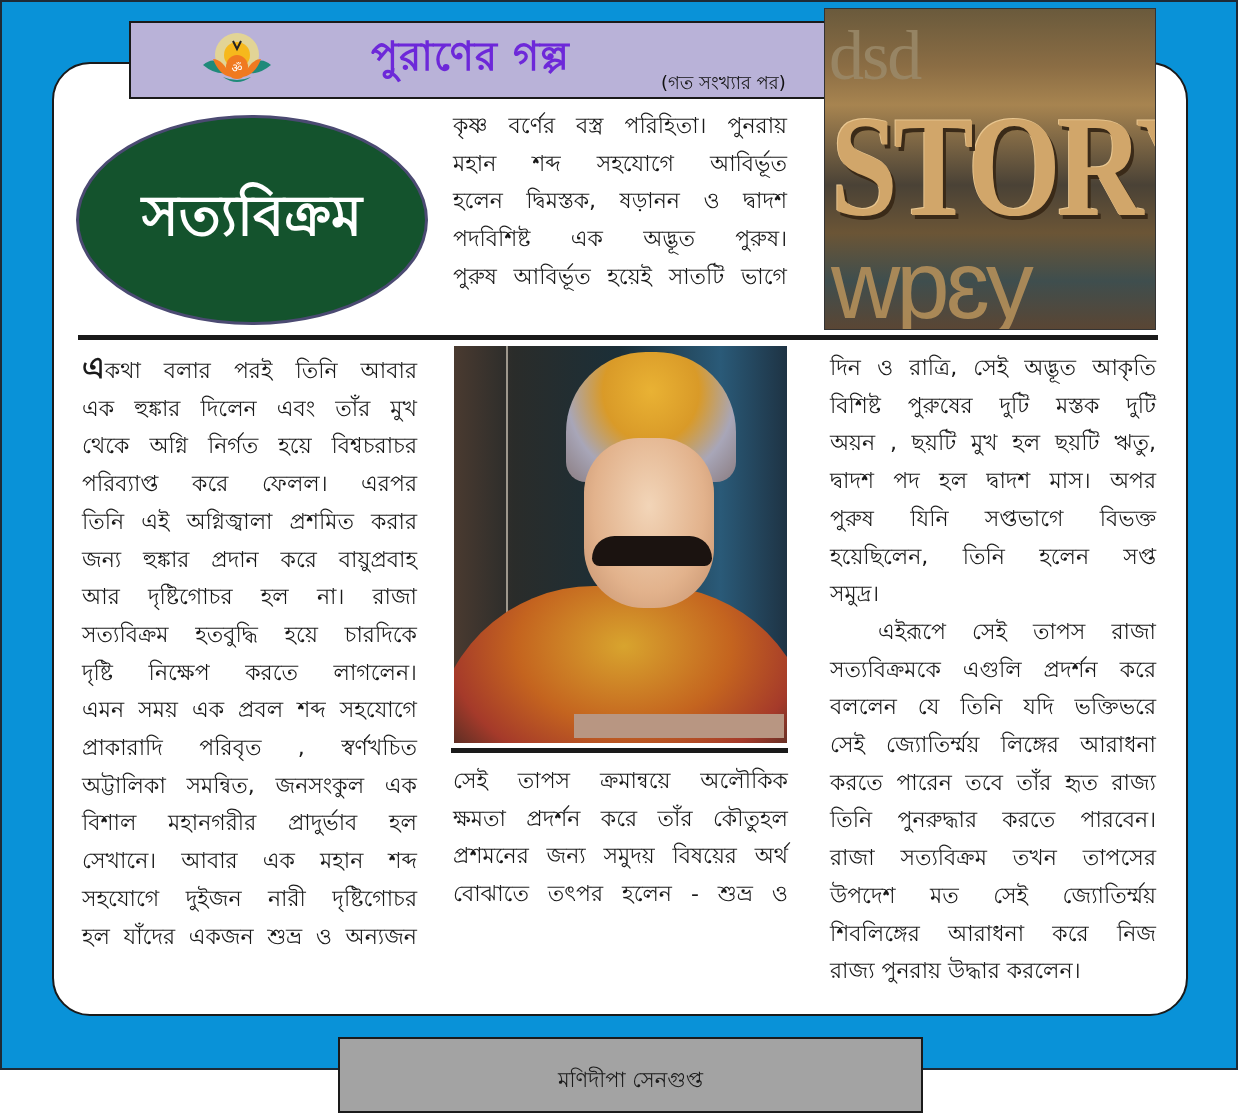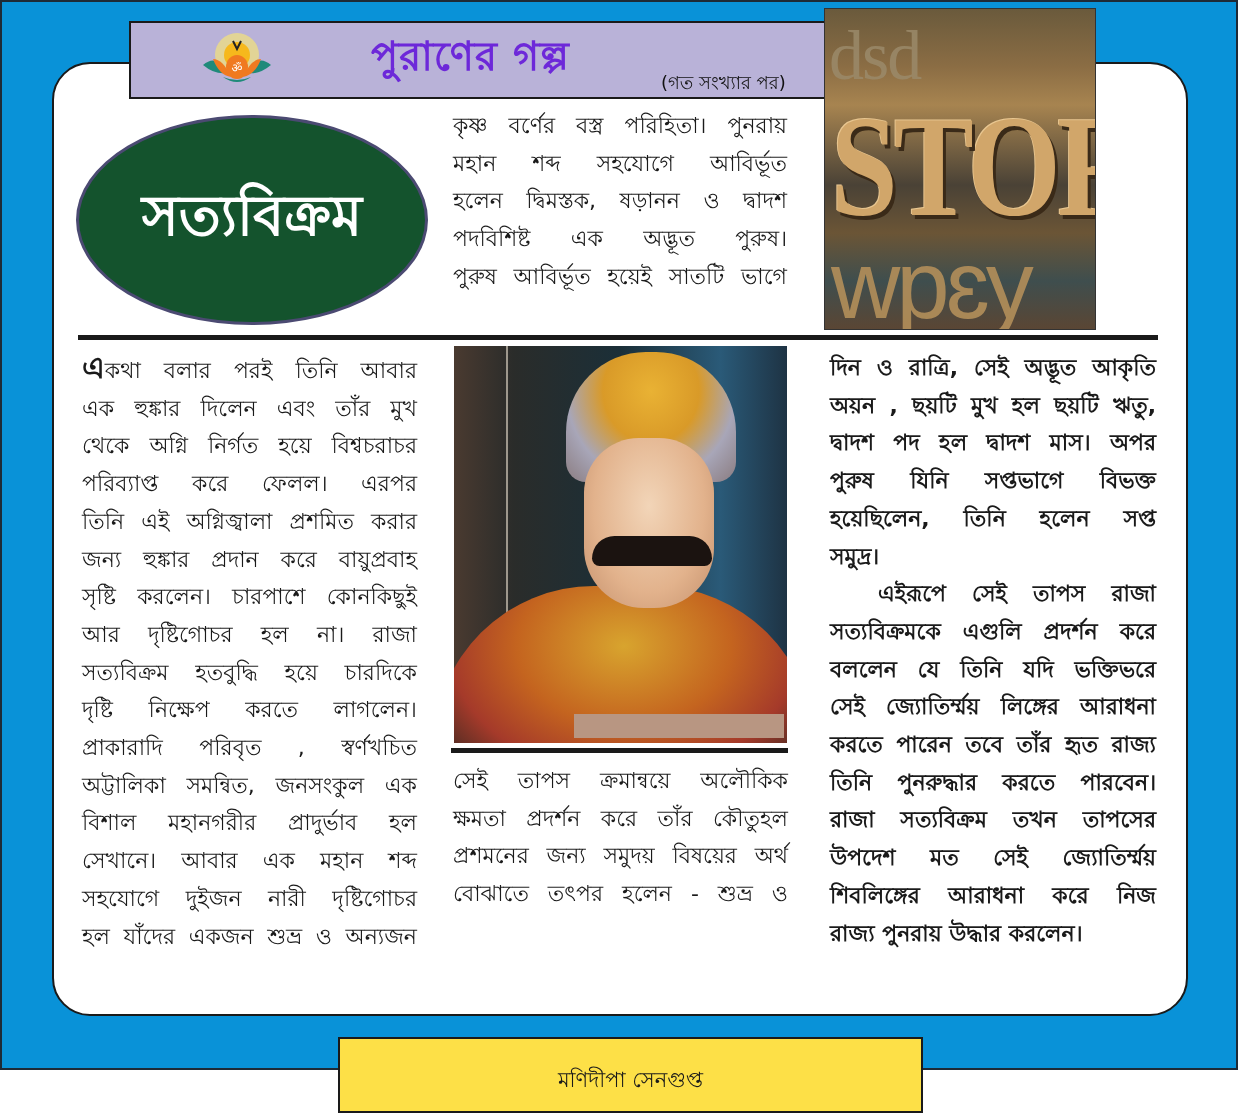--- a/index.html
+++ b/index.html
@@ -14,21 +14,21 @@
                  box-sizing: border-box; }
 
   .header-band { position: absolute; left: 129px; top: 21px; width: 700px; height: 78px;
                  background: #b9b2d8; border: 2px solid #1a1a1a; box-sizing: border-box; }
   .logo { position: absolute; left: 68px; top: 6px; width: 76px; height: 60px; }
   .header-title { position: absolute; left: 240px; top: 2px; font-size: 40px; font-weight: bold;
                   color: #6d28d9; letter-spacing: 1px; white-space: nowrap; }
   .header-subtitle { position: absolute; left: 530px; top: 46px; font-size: 18px; color: #111;
                      white-space: nowrap; }
 
-  .story-image { position: absolute; left: 824px; top: 8px; width: 272px; height: 322px;
+  .story-image { position: absolute; left: 824px; top: 8px; width: 332px; height: 322px;
                  overflow: hidden; border: 1px solid #333; box-sizing: border-box;
                  background: linear-gradient(180deg, #6a5a3c 0%, #8b6d44 18%, #a78450 30%, #4a4236 55%, #6b5536 70%, #3f4e4e 85%, #5a4634 100%); }
   .story-word { position: absolute; left: 6px; top: 92px; font-family: "Liberation Serif", serif;
                 font-weight: bold; font-size: 120px; line-height: 110px; color: #d1a66a;
                 letter-spacing: -4px; text-shadow: 3px 3px 0 #3a2a18, -1px -1px 0 #e8c690; transform: scaleY(1.2); transform-origin: top left; }
   .story-top { position: absolute; left: 4px; top: 12px; font-family: "Liberation Serif", serif;
                font-size: 70px; line-height: 70px; color: #9b8a6a; opacity: 0.85; letter-spacing: -2px; }
   .story-bottom { position: absolute; left: 6px; top: 228px; font-family: Liberation Sans, sans-serif;
                   font-size: 96px; line-height: 96px; color: #b38f5a; opacity: 0.9; letter-spacing: -4px; }
 
@@ -57,21 +57,21 @@
                     border-radius: 55px 55px 60px 60px; background: radial-gradient(ellipse at 50% 40%, #f2d5b8 0%, #e2b28c 60%, #c4906c 100%); }
   .portrait .mustache { position: absolute; left: 138px; top: 190px; width: 120px; height: 30px;
                         border-radius: 60px 60px 20px 20px; background: #1b1310; }
   .portrait .robe { position: absolute; left: -20px; top: 240px; width: 380px; height: 200px;
                     border-radius: 160px 160px 0 0;
                     background: radial-gradient(ellipse at 50% 30%, #d8a42e 0%, #c4641f 40%, #a53a2a 65%, #2e2620 90%); }
   .portrait .plaque { position: absolute; left: 120px; top: 368px; width: 210px; height: 24px;
                       background: #b89682; }
 
   .byline-box { position: absolute; left: 338px; top: 1037px; width: 585px; height: 76px;
-                background: #fde047; border: 2px solid #1a1a1a; box-sizing: border-box;
+                background: #a3a3a3; border: 2px solid #1a1a1a; box-sizing: border-box;
                 display: flex; align-items: center; justify-content: center; }
   .byline-box span { font-size: 21px; color: #1a1a1a; padding-top: 12px; }
 </style>
 </head>
 <body>
 
 <div class="blue-frame"></div>
 <div class="white-panel"></div>
 
 <div class="header-band">
@@ -113,24 +113,24 @@
 
 <div class="rule" style="left:78px; top:335px; width:1080px; height:5px;"></div>
 
 <div class="col" style="left:82px; top:349px; width:335px;">
   <span class="line"><span class="dropcap">এ</span><span>কথা বলার পরই তিনি আবার</span></span>
   <span class="line">এক হুঙ্কার দিলেন এবং তাঁর মুখ</span>
   <span class="line">থেকে অগ্নি নির্গত হয়ে বিশ্বচরাচর</span>
   <span class="line">পরিব্যাপ্ত করে ফেলল। এরপর</span>
   <span class="line">তিনি এই অগ্নিজ্বালা প্রশমিত করার</span>
   <span class="line">জন্য হুঙ্কার প্রদান করে বায়ুপ্রবাহ</span>
-  <span class="line">সৃষ্টি করলেন। চারপাশে কোনকিছুই</span>
   <span class="line">আর দৃষ্টিগোচর হল না। রাজা</span>
   <span class="line">সত্যবিক্রম হতবুদ্ধি হয়ে চারদিকে</span>
   <span class="line">দৃষ্টি নিক্ষেপ করতে লাগলেন।</span>
+  <span class="line">এমন সময় এক প্রবল শব্দ সহযোগে</span>
   <span class="line">প্রাকারাদি পরিবৃত , স্বর্ণখচিত</span>
   <span class="line">অট্টালিকা সমন্বিত, জনসংকুল এক</span>
   <span class="line">বিশাল মহানগরীর প্রাদুর্ভাব হল</span>
   <span class="line">সেখানে। আবার এক মহান শব্দ</span>
   <span class="line">সহযোগে দুইজন নারী দৃষ্টিগোচর</span>
   <span class="line">হল যাঁদের একজন শুভ্র ও অন্যজন</span>
 </div>
 
 <div class="portrait">
   <div class="bg"></div>
@@ -144,22 +144,23 @@
 
 <div class="rule" style="left:451px; top:748px; width:337px; height:5px;"></div>
 
 <div class="col" style="left:453px; top:762px; width:335px;">
   <span class="line">সেই তাপস ক্রমান্বয়ে অলৌকিক</span>
   <span class="line">ক্ষমতা প্রদর্শন করে তাঁর কৌতুহল</span>
   <span class="line">প্রশমনের জন্য সমুদয় বিষয়ের অর্থ</span>
   <span class="line">বোঝাতে তৎপর হলেন - শুভ্র ও</span>
 </div>
 
-<div class="col" style="left:830px; top:349px; width:326px;font-weight:bold;">
+<div class="col" style="left:830px; top:349px; width:326px;">
   <span class="line">দিন ও রাত্রি, সেই অদ্ভূত আকৃতি</span>
+  <span class="line">বিশিষ্ট পুরুষের দুটি মস্তক দুটি</span>
   <span class="line">অয়ন , ছয়টি মুখ হল ছয়টি ঋতু,</span>
   <span class="line">দ্বাদশ পদ হল দ্বাদশ মাস। অপর</span>
   <span class="line">পুরুষ যিনি সপ্তভাগে বিভক্ত</span>
   <span class="line">হয়েছিলেন, তিনি হলেন সপ্ত</span>
   <span class="line last">সমুদ্র।</span>
   <span class="line indent">এইরূপে সেই তাপস রাজা</span>
   <span class="line">সত্যবিক্রমকে এগুলি প্রদর্শন করে</span>
   <span class="line">বললেন যে তিনি যদি ভক্তিভরে</span>
   <span class="line">সেই জ্যোতির্ম্ময় লিঙ্গের আরাধনা</span>
   <span class="line">করতে পারেন তবে তাঁর হৃত রাজ্য</span>

